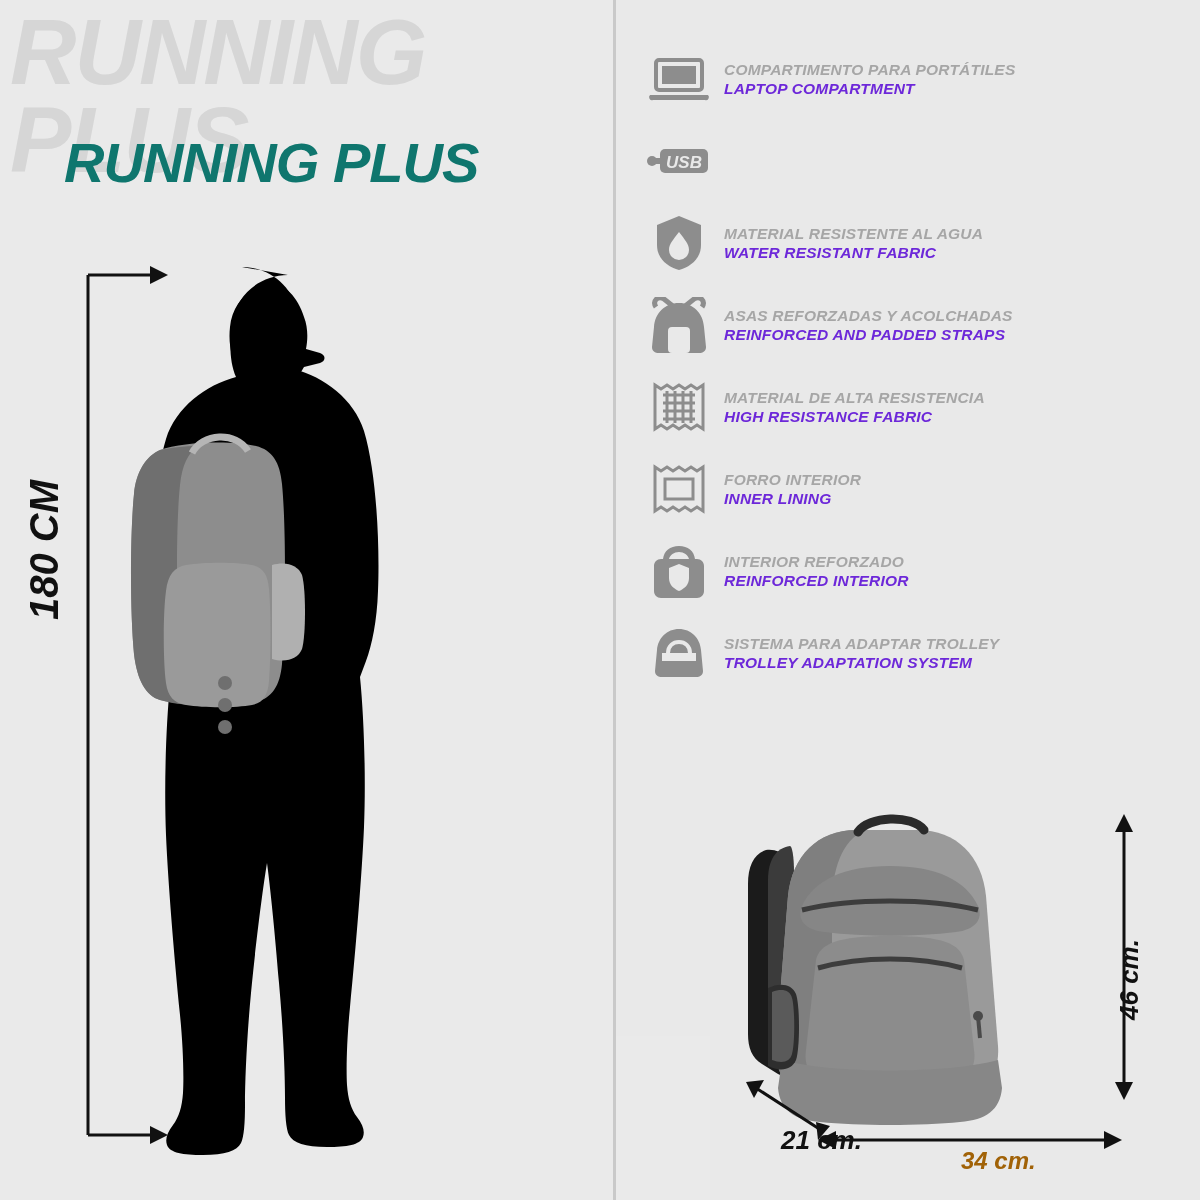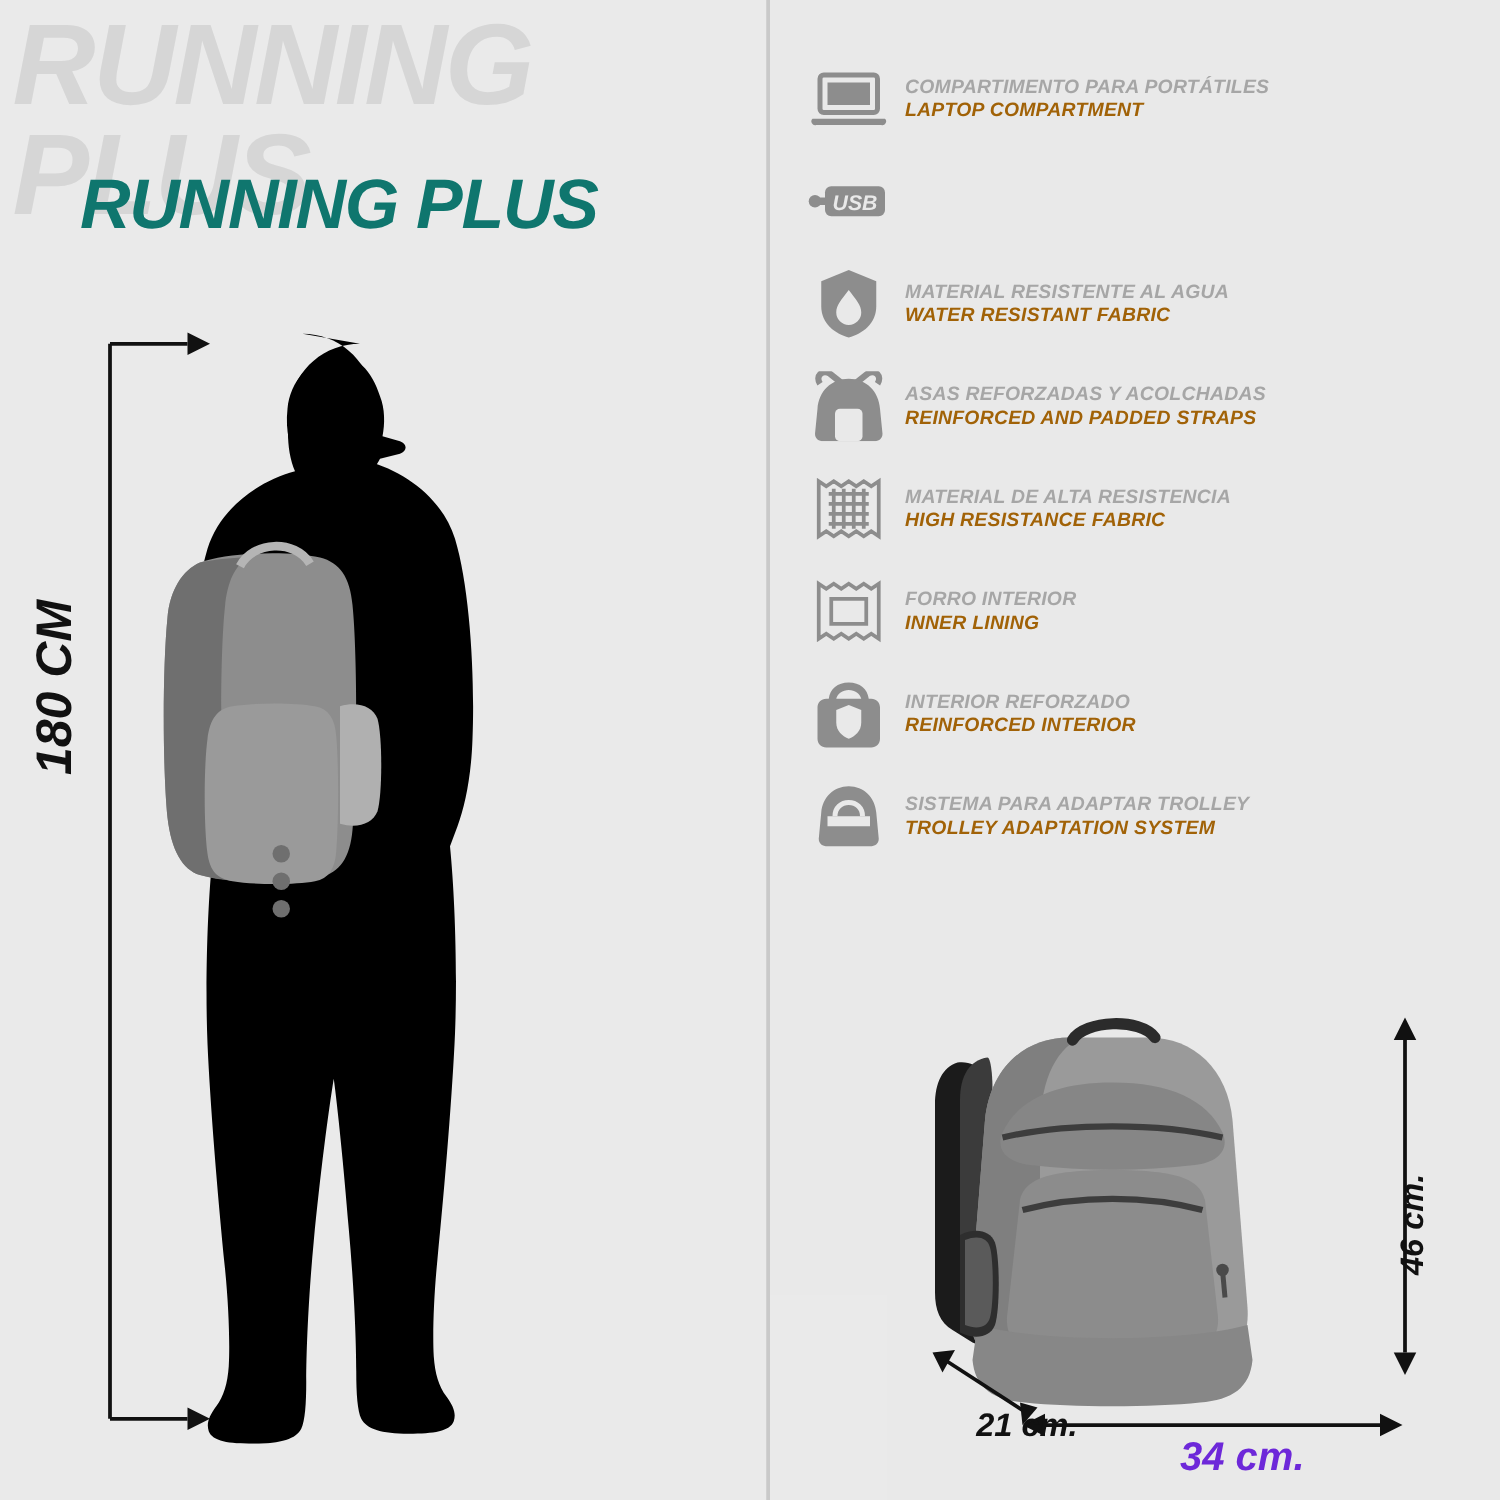--- a/index.html
+++ b/index.html
@@ -108,21 +108,21 @@
   .ftext .es {
     color: #a6a6a6;
     font-size: 15.5px;
     font-weight: bold;
     font-style: italic;
     letter-spacing: 0.2px;
     text-transform: uppercase;
     line-height: 1.25;
   }
   .ftext .en {
-    color: #a16207;
+    color: #6d28d9;
     font-size: 15.5px;
     font-weight: bold;
     font-style: italic;
     letter-spacing: 0.2px;
     text-transform: uppercase;
     line-height: 1.25;
   }
   
   .product-area {
     position: absolute;
@@ -138,24 +138,24 @@
     color: #111111;
     font-size: 26px;
     font-weight: bold;
     font-style: italic;
     transform: rotate(-90deg);
     transform-origin: left top;
     white-space: nowrap;
   }
   .dim-34 {
     position: absolute;
-    left: 238px;
+    left: 255px;
     top: 337px;
-    color: #6d28d9;
-    font-size: 32px;
+    color: #a16207;
+    font-size: 24px;
     font-weight: bold;
     font-style: italic;
     white-space: nowrap;
   }
   .dim-21 {
     position: absolute;
     left: 75px;
     top: 315px;
     color: #111111;
     font-size: 26px;

